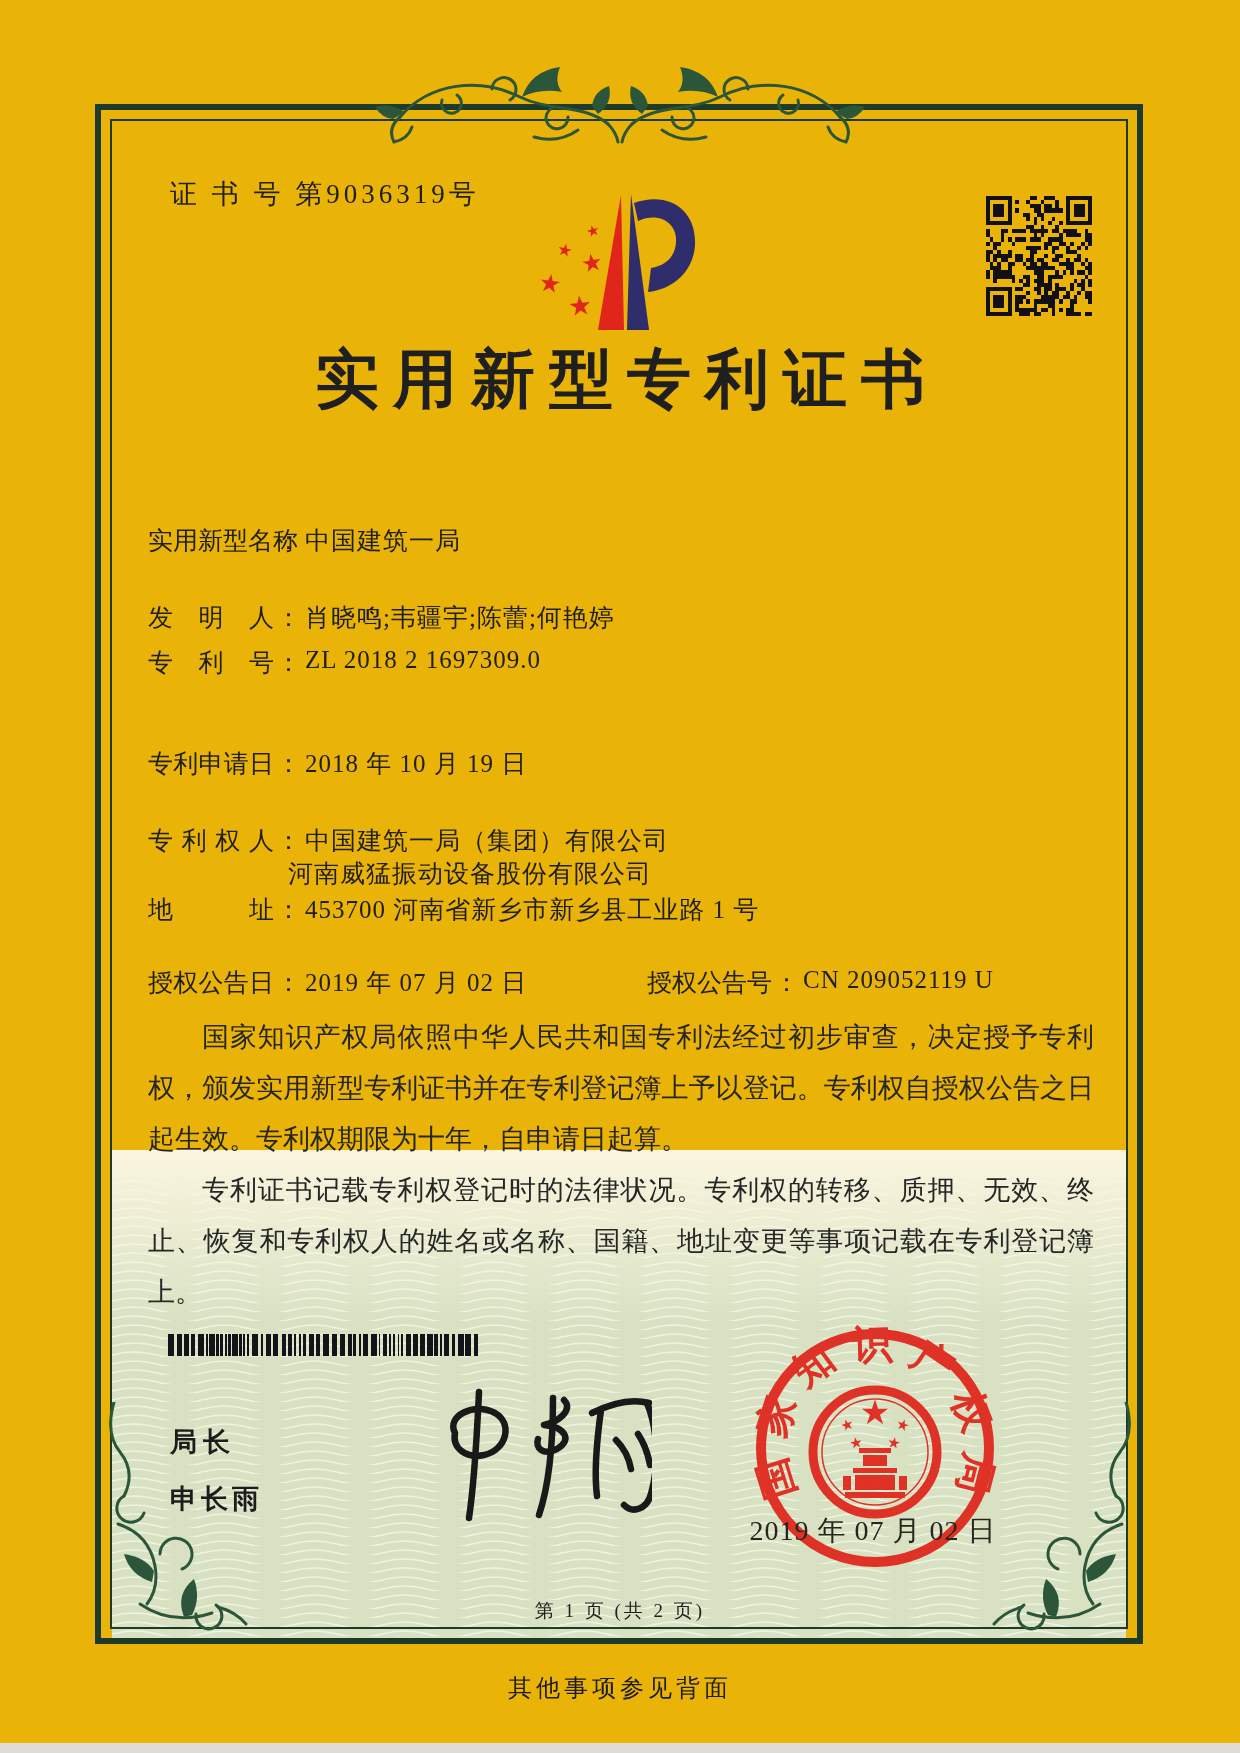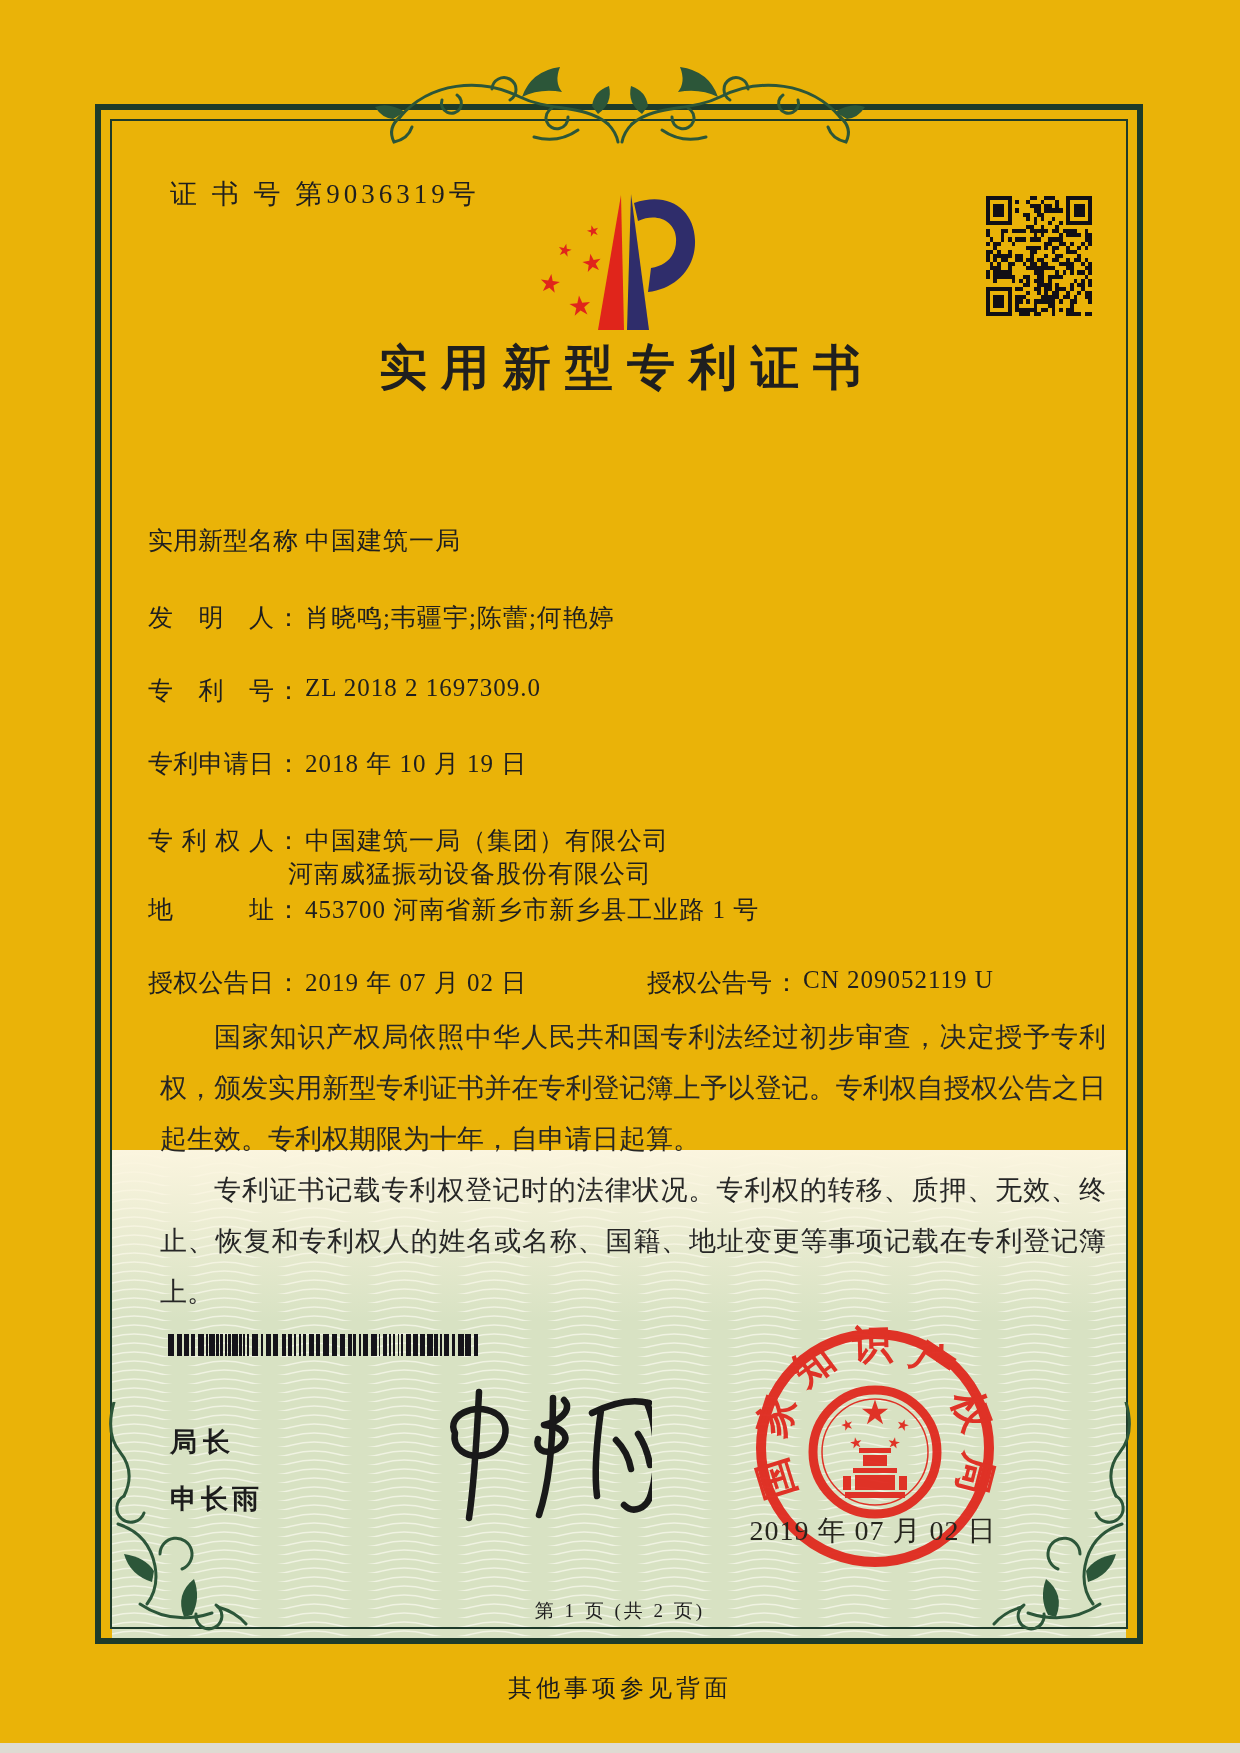--- a/index.html
+++ b/index.html
@@ -15,35 +15,35 @@
 
   
   .band{position:absolute;left:112px;top:1150px;width:1014px;height:492px;z-index:0;}
 
   .cert-no{position:absolute;left:170px;top:176px;font-size:27px;letter-spacing:4px;z-index:1;}
 
   .logo{position:absolute;left:530px;top:165px;width:170px;height:165px;z-index:1;}
   .qr{position:absolute;left:986px;top:196px;width:106px;height:120px;z-index:1;}
 
   .title{position:absolute;left:0;top:336px;width:100%;text-align:center;
-         font-size:48px;font-weight:bold;letter-spacing:14px;padding-left:14px;
+         font-size:64px;font-weight:bold;letter-spacing:14px;padding-left:14px;
          box-sizing:border-box;z-index:1;}
 
   .fields{position:absolute;left:148px;top:0;width:960px;z-index:1;}
   .frow{position:absolute;left:0;font-size:25px;white-space:nowrap;}
   .flabel{display:inline-block;width:126px;text-align:justify;text-align-last:justify;
           vertical-align:top;}
   .fcolon{display:inline-block;margin:0 4px 0 2px;vertical-align:top;}
   .fvalue{display:inline-block;vertical-align:top;letter-spacing:1px;}
   .fline2{position:absolute;left:140px;top:33px;}
   .fcell2{position:absolute;left:452px;top:0;}
   .fcell2 .flabel{width:auto;text-align:center;text-align-last:auto;margin-left:47px;}
 
   .body-text{position:absolute;left:148px;top:1012px;width:946px;z-index:1;
-             font-size:27px;line-height:51px;text-align:justify;color:#262626;margin-left:12px;}
+             font-size:27px;line-height:51px;text-align:justify;color:#262626;}
   .body-text p{margin:0;text-indent:54px;}
 
   .barcode{position:absolute;left:168px;top:1334px;width:310px;height:22px;z-index:1;}
 
   .officer{position:absolute;left:170px;top:1424px;z-index:2;
            font-family:Liberation Mono, monospace;font-weight:600;color:#1c1c1c;}
   .officer .otitle{font-size:27px;letter-spacing:6px;}
   .officer .oname{font-size:27px;letter-spacing:4px;margin-top:21px;}
 
   .signature{position:absolute;left:352px;top:1378px;width:300px;height:160px;z-index:2;}
@@ -451,21 +451,21 @@
 
   <div class="title">实用新型专利证书</div>
 
   <div class="fields">
     <div class="frow" style="top:524px">
       <span class="flabel">实用新型名称</span><span class="fcolon">：</span><span class="fvalue">中国建筑一局</span>
     </div>
     <div class="frow" style="top:601px">
       <span class="flabel">发明人</span><span class="fcolon">：</span><span class="fvalue">肖晓鸣;韦疆宇;陈蕾;何艳婷</span>
     </div>
-    <div class="frow" style="top:674px">
+    <div class="frow" style="top:646px">
       <span class="flabel">专利号</span><span class="fcolon">：</span><span class="fvalue">ZL 2018 2 1697309.0</span>
     </div>
     <div class="frow" style="top:747px">
       <span class="flabel">专利申请日</span><span class="fcolon">：</span><span class="fvalue">2018 年 10 月 19 日</span>
     </div>
     <div class="frow" style="top:824px">
       <span class="flabel">专利权人</span><span class="fcolon">：</span><span class="fvalue">中国建筑一局（集团）有限公司</span>
       <span class="fvalue fline2">河南威猛振动设备股份有限公司</span>
     </div>
     <div class="frow" style="top:893px">

